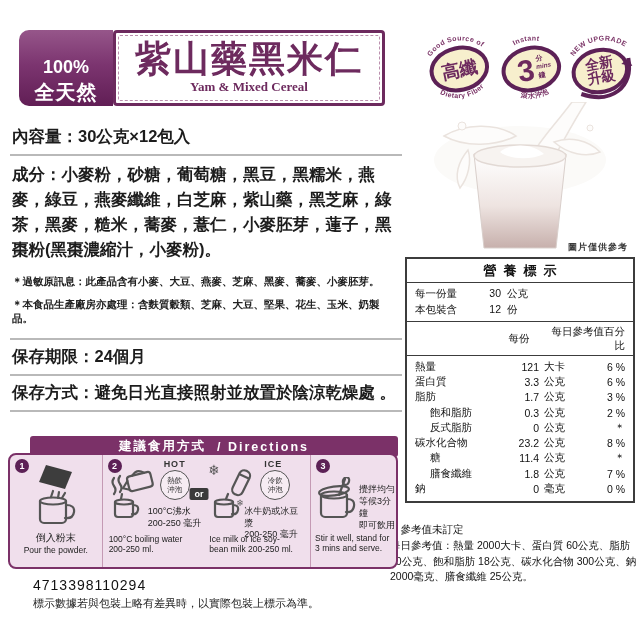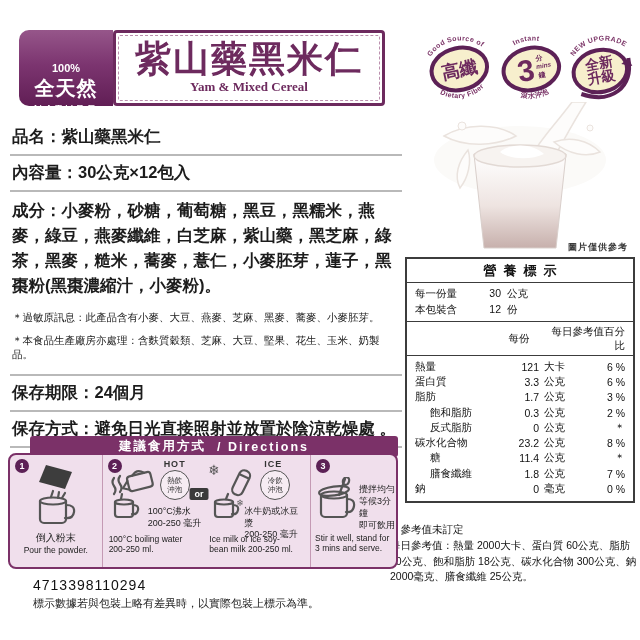--- a/index.html
+++ b/index.html
@@ -4,21 +4,21 @@
 <style>
   html,body{margin:0;padding:0;background:#fff;}
   .canvas{position:relative;width:640px;height:640px;background:#fff;overflow:hidden;
           font-family:"Liberation Sans","DejaVu Sans",sans-serif;color:#1e1e1e;}
 
   
   .nature-badge{position:absolute;left:19px;top:30px;width:94px;height:76px;
     background:linear-gradient(180deg,#96568a 0%,#7c3570 45%,#611e55 100%);
     border-radius:10px 0 0 10px;color:#fff;text-align:center;display:flex;
     flex-direction:column;justify-content:center;gap:1px;}
-  .n1{font-size:11px;font-weight:bold;margin-top:40px;}
+  .n1{font-size:18px;font-weight:bold;margin-top:40px;}
   .n2{font-size:20px;font-weight:bold;letter-spacing:1px;}
   .n3{font-size:11.5px;letter-spacing:3px;}
   .title-box{position:absolute;left:113px;top:30px;width:272px;height:76px;
     border:3px solid #6d2a5e;border-radius:4px;background:#fff;display:flex;
     flex-direction:column;align-items:center;justify-content:center;box-sizing:border-box;}
   .title-box::before{content:"";position:absolute;inset:2px;border:1px dashed #bb8fad;border-radius:2px;pointer-events:none;}
   .title-box h1{margin:0;font-family:"Liberation Serif","DejaVu Serif",serif;font-size:36px;
     font-weight:bold;color:#6d2a5e;line-height:1.02;letter-spacing:2px;}
   .subtitle{font-size:13px;font-weight:bold;color:#6d2a5e;margin-top:1px;font-family:Liberation Serif, serif;}
   .badge-row{position:absolute;left:424px;top:26px;width:214px;height:84px;display:flex;gap:1px;}
@@ -30,21 +30,21 @@
   .tiny{font-size:7px;font-weight:bold;fill:#6d2a5e;}
   .tinyi{font-size:6.5px;font-style:italic;font-weight:bold;fill:#6d2a5e;}
   .c13{font-size:14px;font-weight:bold;fill:#6d2a5e;}
 
   
   .info{position:absolute;left:10px;top:120px;width:392px;}
   .irow{border-bottom:2px solid #b9b9b9;padding:6px 2px;font-size:16.5px;font-weight:600;color:#1c1c1c;}
   .irow .lbl,.irow .val{font-weight:600;}
   .ing{border-bottom:none;line-height:25px;padding-bottom:4px;}
   .notes{border-bottom:2px solid #b9b9b9;padding:0 2px 12px;}
-  .note{font-size:10.5px;font-weight:400;color:#222;margin-top:9px;}
+  .note{font-size:10.5px;font-weight:700;color:#222;margin-top:9px;}
 
   
   .photo{position:absolute;left:404px;top:102px;width:232px;height:154px;}
   .photo svg{width:100%;height:100%;}
   .photo-caption{position:absolute;right:8px;bottom:2px;font-size:9px;font-weight:bold;color:#3b3b3b;letter-spacing:1px;}
 
   
   .nutri{position:absolute;left:405px;top:257px;width:230px;box-sizing:border-box;
     border:2px solid #3c3c3c;background:#fff;font-size:10.5px;color:#111;}
   .nutri .t{text-align:center;font-weight:bold;font-size:13px;letter-spacing:7px;
@@ -161,23 +161,20 @@
         <text class="c13" x="33" y="42" text-anchor="middle">全新</text>
         <text class="c13" x="33" y="56" text-anchor="middle">升級</text>
       </g>
       <path d="M 14,68 C 44,78 66,62 61,32" fill="none" stroke="#5c2156" stroke-width="4"></path>
       <path d="M 61,32 l -7,6 l 11,2 z" fill="#5c2156"></path>
     </svg>
   </div>
 
   <section class="info">
     <div class="irow">
-      <span class="lbl">品名：</span><span class="val">紫山藥黑米仁</span>
-    </div>
-    <div class="irow">
       <span class="lbl">內容量：</span><span class="val">30公克×12包入</span>
     </div>
     <div class="irow ing">
       <span class="lbl">成分：</span><span class="val">小麥粉，砂糖，葡萄糖，黑豆，黑糯米，燕麥，綠豆，燕麥纖維，白芝麻，紫山藥，黑芝麻，綠茶，黑麥，糙米，蕎麥，薏仁，小麥胚芽，蓮子，黑棗粉(黑棗濃縮汁，小麥粉)。</span>
     </div>
     <div class="notes">
       <div class="note">＊過敏原訊息：此產品含有小麥、大豆、燕麥、芝麻、黑麥、蕎麥、小麥胚芽。</div>
       <div class="note">＊本食品生產廠房亦處理：含麩質穀類、芝麻、大豆、堅果、花生、玉米、奶製品。</div>
     </div>
     <div class="irow">

